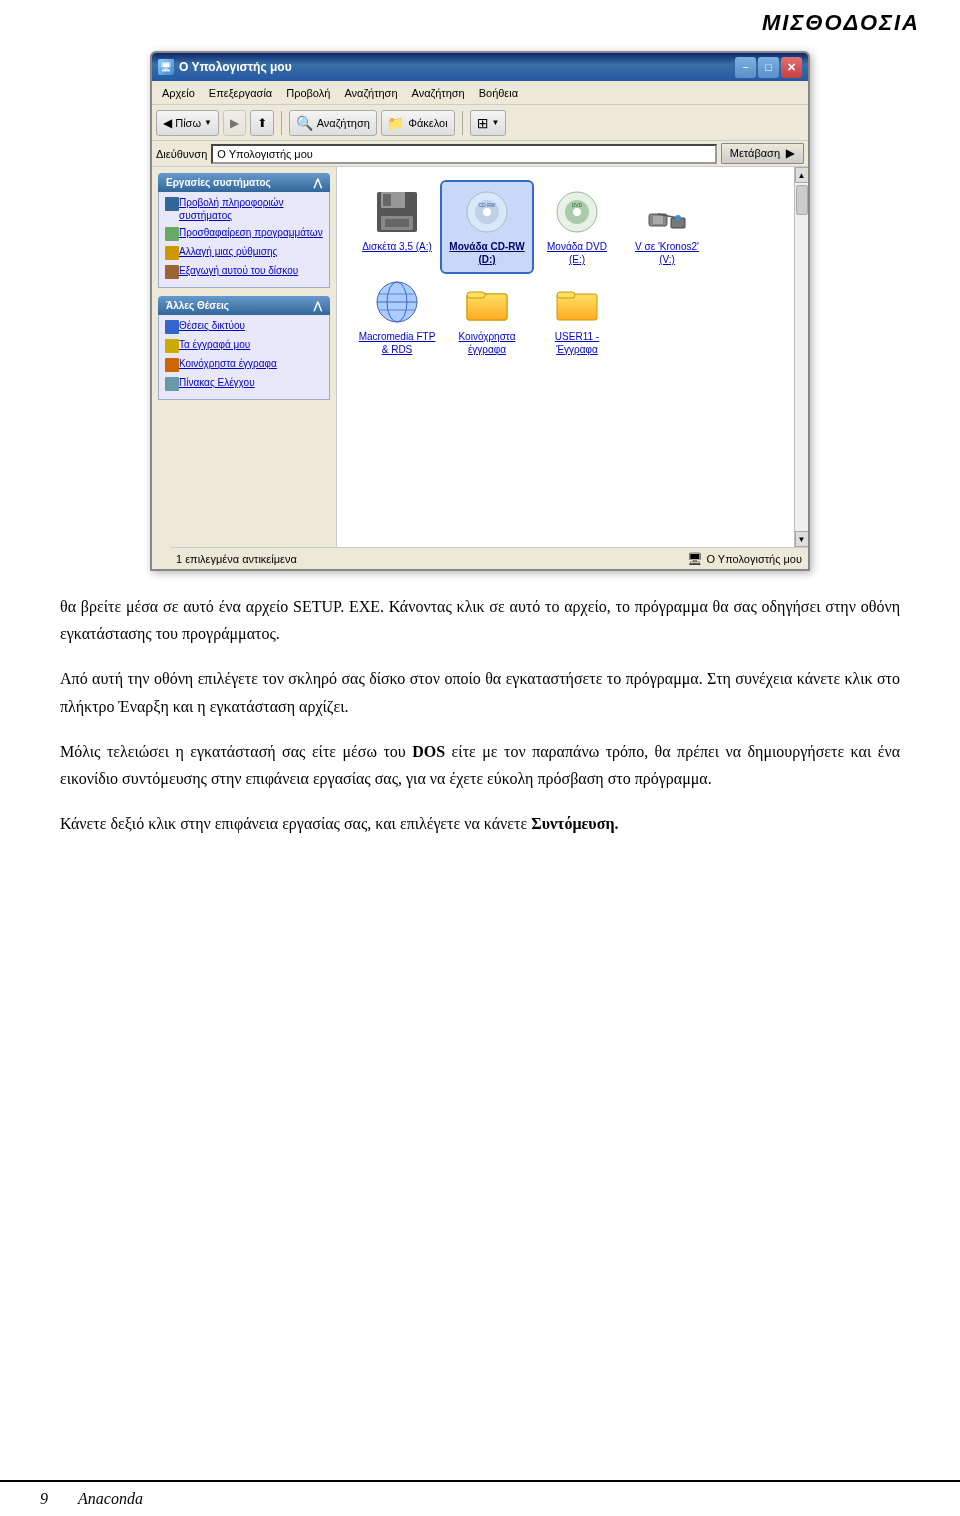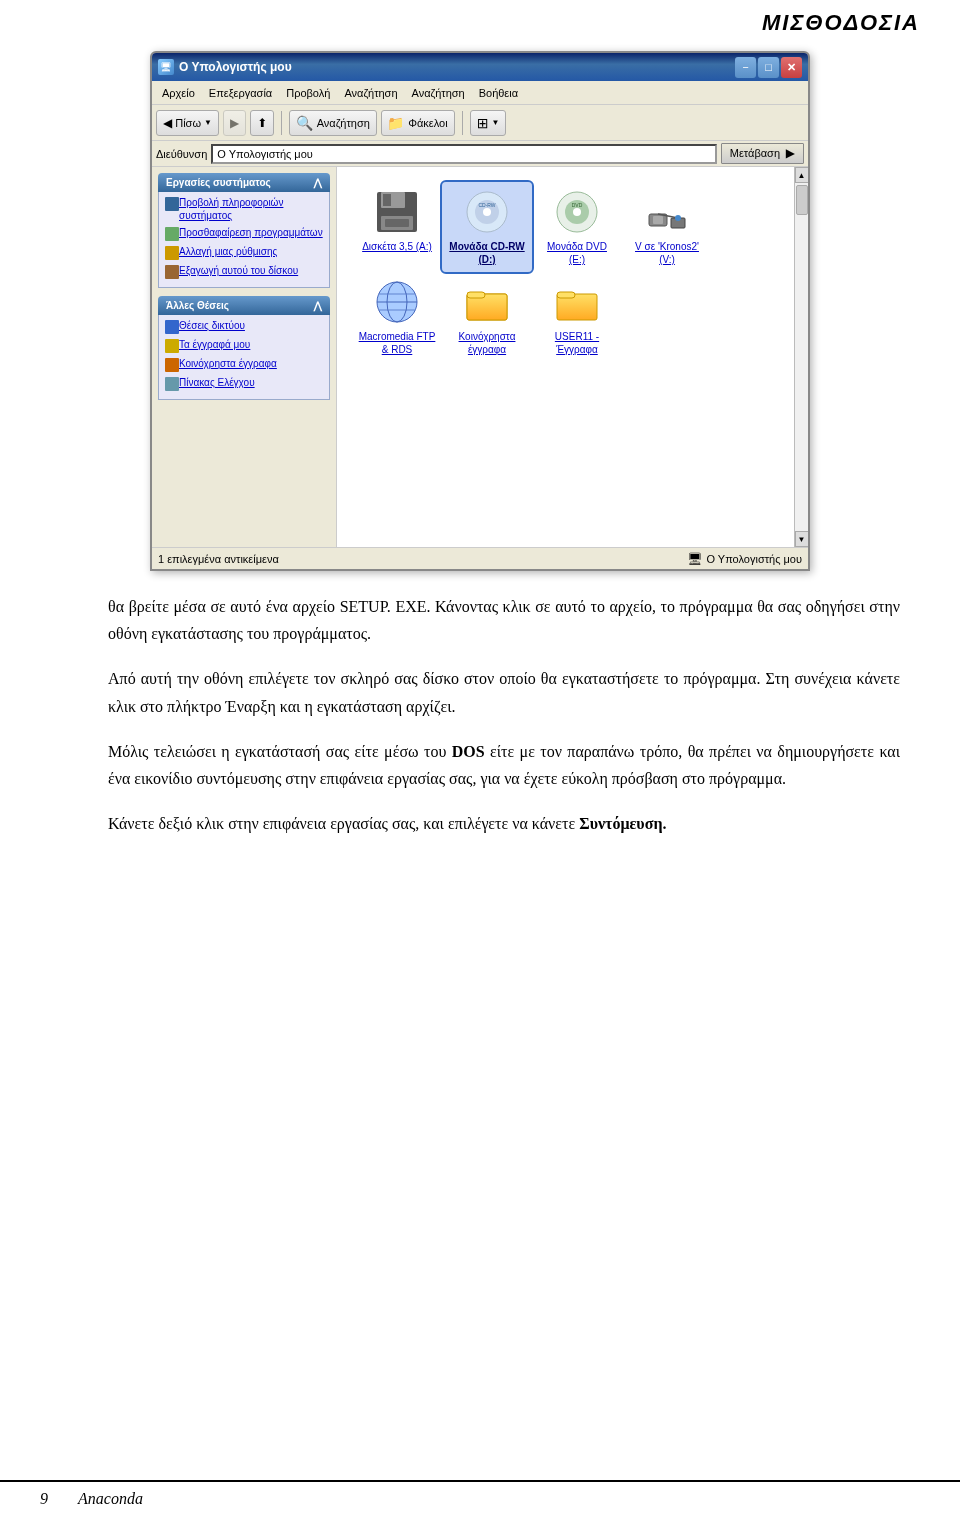--- a/index.html
+++ b/index.html
@@ -304,31 +304,31 @@
     .win-statusbar {
       background: #ECE9D8;
       height: 22px;
       border-top: 1px solid #ccc;
       display: flex;
       align-items: center;
       padding: 0 6px;
       font-size: 11px;
       font-family: Arial, sans-serif;
       justify-content: space-between;
+      margin-left: 18px;
     }
 
     
     .text-para {
       font-size: 16px;
       line-height: 1.7;
       text-align: justify;
       margin-bottom: 18px;
       color: #000;
       font-family: 'Times New Roman', serif;
-      margin-left: 48px;
     }
     .text-para strong {
       font-weight: bold;
     }
 
     
     .page-footer {
       position: absolute;
       bottom: 0;
       left: 0;

